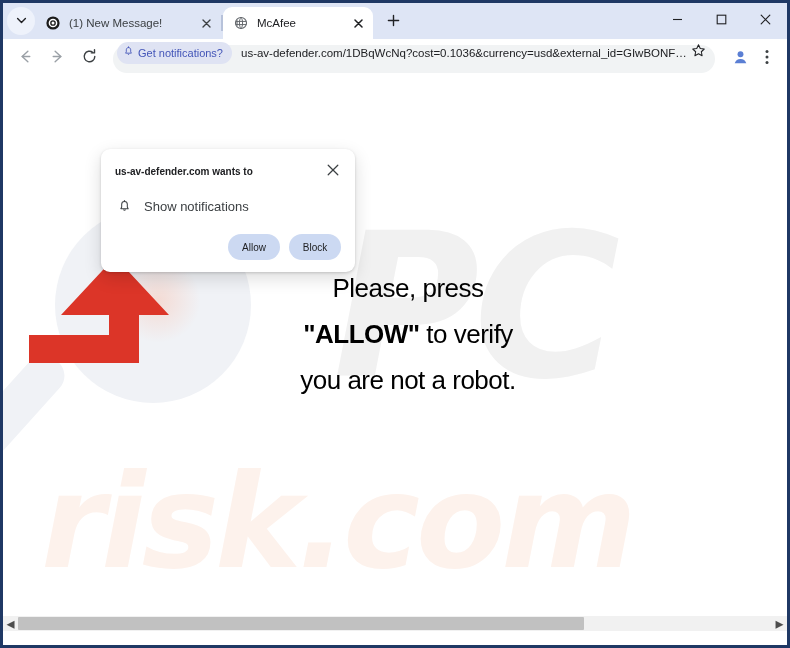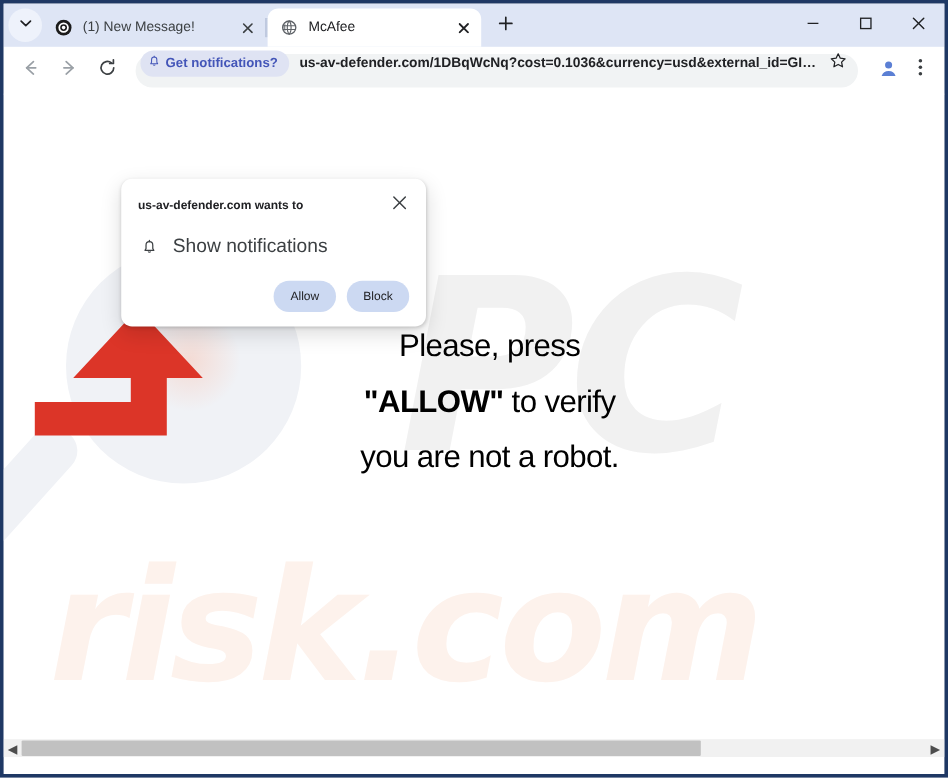--- a/index.html
+++ b/index.html
@@ -134,21 +134,20 @@
     flex: 1 1 auto;
     height: 28px;
     background: #f1f3f4;
     border-radius: 14px;
     display: flex;
     align-items: center;
     padding: 0 6px 12px 4px;
     margin: 0 6px 0 6px;
     box-sizing: border-box;
     min-width: 0;
-    font-weight: bold;
   }
   .notif-chip {
     display: flex;
     align-items: center;
     height: 22px;
     background: #dfe3f3;
     border-radius: 11px;
     padding: 0 9px 0 6px;
     flex: 0 0 auto;
     color: #4355b8;
@@ -306,21 +305,21 @@
     align-items: center;
     margin-top: 17px;
   }
   .perm-row-icon {
     width: 18px; height: 18px;
     flex: 0 0 auto;
     margin-right: 11px;
     display: flex; align-items: center; justify-content: center;
   }
   .perm-row-label {
-    font-size: 16px;
+    font-size: 13px;
     color: #3c4043;
   }
   .perm-actions {
     display: flex;
     justify-content: flex-end;
     margin-top: 19px;
   }
   .perm-btn {
     min-width: 52px;
     height: 26px;
@@ -397,21 +396,21 @@
           <path d="M1 1 L8 8 M8 1 L1 8" stroke="#3c4043" stroke-width="1.35" stroke-linecap="round"></path>
         </svg>
       </span>
     </div>
 
     <div class="tab-sep"></div>
 
 
     <div class="tab-sep"></div>
 
-    <div class="tab active" style="width:178px;">
+    <div class="tab active" style="width:150px;">
       <span class="tab-fav">
         <svg width="14" height="14" viewBox="0 0 16 16">
           <circle cx="8" cy="8" r="6.3" fill="none" stroke="#5f6368" stroke-width="1.25"></circle>
           <path d="M8 1.7 C5.6 4 5.6 12 8 14.3 C10.4 12 10.4 4 8 1.7 Z" fill="none" stroke="#5f6368" stroke-width="1.1"></path>
           <path d="M2 6.2 H14 M2 9.8 H14" stroke="#5f6368" stroke-width="1.1"></path>
           <path d="M4.3 4.2 A5 5 0 0 0 4.3 11.8 Z" fill="#5f6368" opacity="0.75"></path>
         </svg>
       </span>
       <span class="tab-title">McAfee</span>
       <span class="tab-close">

